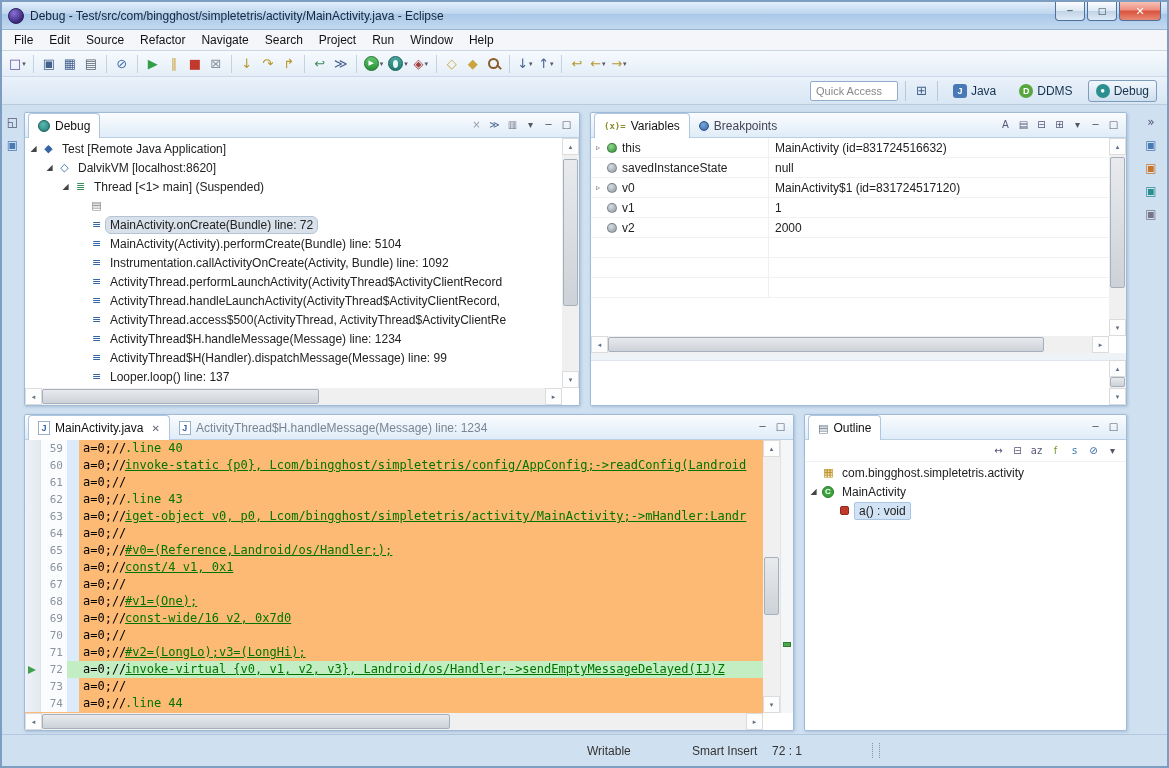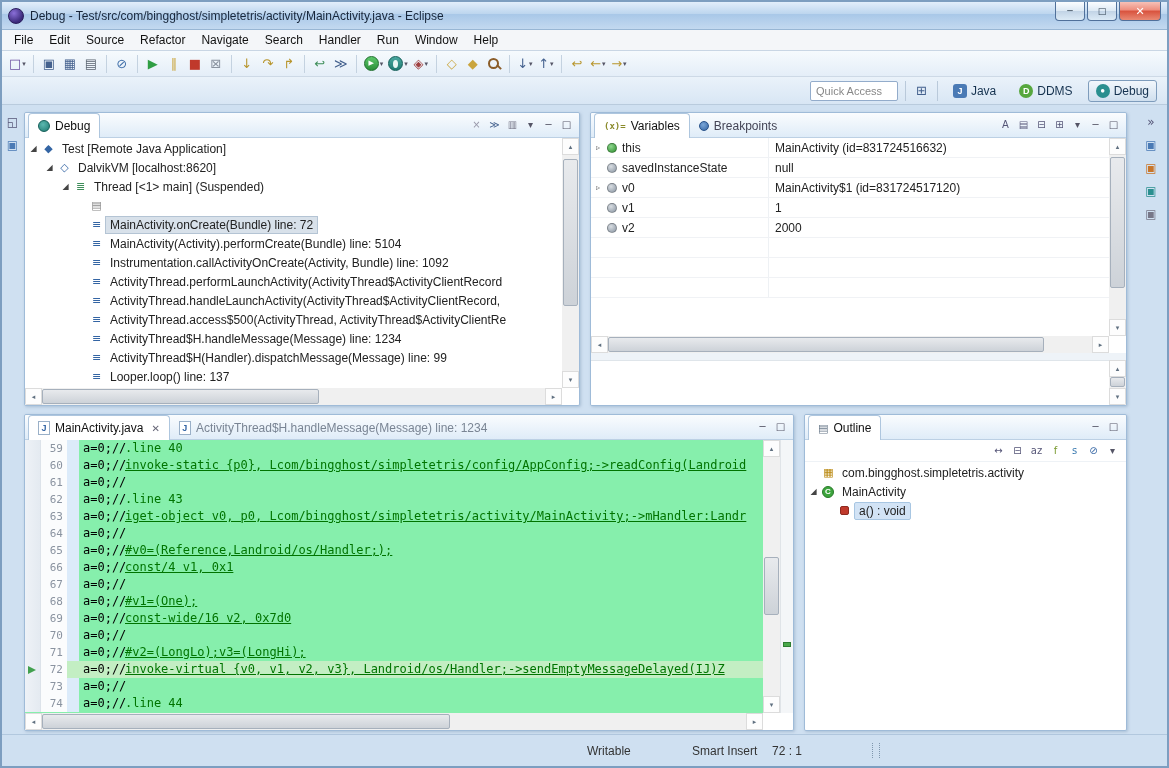--- a/index.html
+++ b/index.html
@@ -57,21 +57,21 @@
 .vars-ic{font-size:9px;font-weight:bold;color:#8a8a2a;font-family:"DejaVu Sans Mono",monospace;flex:none;}
 .bp-ic{width:10px;height:10px;border-radius:50%;background:radial-gradient(circle at 40% 35%,#7aa6d8,#3465a4);border:1px solid #27518a;flex:none;}
 .outl-ic{font-size:11px;color:#6a7a8a;font-family:"DejaVu Sans",sans-serif;flex:none;}
 .etab-icon{width:12px;height:14px;background:#fff;border:1px solid #9ab0c8;font-size:9px;font-weight:bold;color:#3465a4;display:flex;align-items:center;justify-content:center;flex:none;}
 
 .tree{position:absolute;top:1px;left:0;right:17px;bottom:17px;overflow:hidden;}
 .trow{height:19px;display:flex;align-items:center;white-space:nowrap;}
 .texp{width:13px;text-align:center;font-size:8px;color:#444;flex:none;font-family:"DejaVu Sans",sans-serif;}
 .ticon{width:17px;text-align:center;font-size:11px;flex:none;font-family:"DejaVu Sans",sans-serif;line-height:1;}
 .tlabel{padding:1px 4px;border:1px solid transparent;}
-.trow.sel .tlabel{background:#d8e1ea;border-color:#b4c4d4;border-radius:0;}
+.trow.sel .tlabel{background:#d8e1ea;border-color:#b4c4d4;border-radius:6px;}
 .trow.osel .tlabel{background:#d2e3f5;border-color:#a8c6e2;border-radius:2px;}
 .cls-ic{width:12px;height:12px;border-radius:50%;background:#3da53d;color:#fff;font-size:8px;font-weight:bold;display:inline-flex;align-items:center;justify-content:center;border:1px solid #2a7a2a;margin:0 3px 0 2px;flex:none;}
 .mth-ic{width:9px;height:9px;border-radius:2px;background:#c0392b;border:1px solid #8e2a20;margin:0 5px 0 4px;flex:none;}
 .pkg-ic{font-size:11px;color:#b8860b;width:17px;text-align:center;font-family:"DejaVu Sans",sans-serif;flex:none;}
 
 .sb{position:absolute;background:#f0f0f0;display:flex;}
 .sb.h{height:17px;flex-direction:row;}
 .sb.v{width:17px;flex-direction:column;}
 .sbbtn{flex:none;width:17px;height:17px;background:#fdfdfd;border:1px solid #dcdcdc;color:#607080;font-size:7px;display:flex;align-items:center;justify-content:center;font-family:"DejaVu Sans",sans-serif;}
 .sbtrack{flex:1;position:relative;}
@@ -93,21 +93,21 @@
 .vrow{display:flex;height:20px;align-items:center;border-bottom:1px solid #f0f2f5;}
 .vname{width:178px;display:flex;align-items:center;height:100%;border-right:1px solid #eef1f4;flex:none;}
 .vvalue{padding-left:6px;white-space:nowrap;overflow:hidden;}
 .vexp{width:14px;text-align:center;font-size:8px;color:#666;flex:none;font-family:"DejaVu Sans",sans-serif;}
 .vdot{width:10px;height:10px;border-radius:50%;margin:0 5px 0 2px;flex:none;border:1px solid rgba(0,0,0,.25);}
 .vdot.green{background:radial-gradient(circle at 38% 32%,#8fd88f,#2e8b2e);}
 .vdot.gray{background:radial-gradient(circle at 38% 32%,#d8dde2,#8a95a2);}
 .vdetail{position:absolute;top:222px;left:0;right:17px;bottom:0;background:#fff;border-top:1px solid #dfe5ea;}
 .vsplit{position:absolute;top:215px;left:0;right:0;height:7px;background:#eef3f8;}
 
-.editor-lines{position:absolute;top:0;left:0;right:30px;bottom:17px;overflow:hidden;background:#86efac;}
+.editor-lines{position:absolute;top:0;left:0;right:30px;bottom:17px;overflow:hidden;background:#fdba74;}
 .eline{height:17px;display:flex;font-family:"DejaVu Sans Mono","Liberation Mono",monospace;font-size:12px;white-space:pre;}
 .e-ann{width:16px;flex:none;background:linear-gradient(90deg,#eef2f7,#e4eaf1);border-right:1px solid #dde3ea;display:flex;align-items:center;}
 .e-num{width:26px;flex:none;background:#fbfcfd;color:#8a93a0;font-size:11px;text-align:right;padding-right:4px;line-height:17px;}
 .e-strip{width:12px;flex:none;background:#dcebfa;}
 .e-body{flex:1;display:flex;overflow:hidden;line-height:17px;}
 .e-prefix{display:inline-block;width:46px;color:#000;flex:none;padding-left:4px;}
 .e-code{color:#007400;}
 .e-code.u{text-decoration:underline;}
 .eline.hl .e-strip,.eline.hl .e-body{background:#c3eec3;}
 .ip-arrow{width:0;height:0;border:4px solid transparent;border-left:8px solid #41a04e;margin-left:3px;}
@@ -145,21 +145,21 @@
     </span>
   </div>
 
   <div class="menubar">
       <div class="menu-item">File</div>
       <div class="menu-item">Edit</div>
       <div class="menu-item">Source</div>
       <div class="menu-item">Refactor</div>
       <div class="menu-item">Navigate</div>
       <div class="menu-item">Search</div>
-      <div class="menu-item">Handler</div>
+      <div class="menu-item">Project</div>
       <div class="menu-item">Run</div>
       <div class="menu-item">Window</div>
       <div class="menu-item">Help</div>
     </div>
 
   <div class="toolbar">
       <div class="tbtn">
         <span class="tglyph" style="color: rgb(106, 79, 160);">□</span>
         <span class="dd">▾</span>
       </div>

